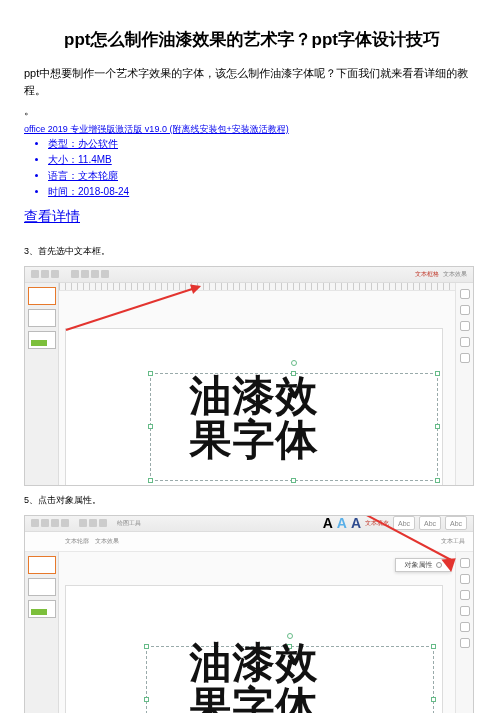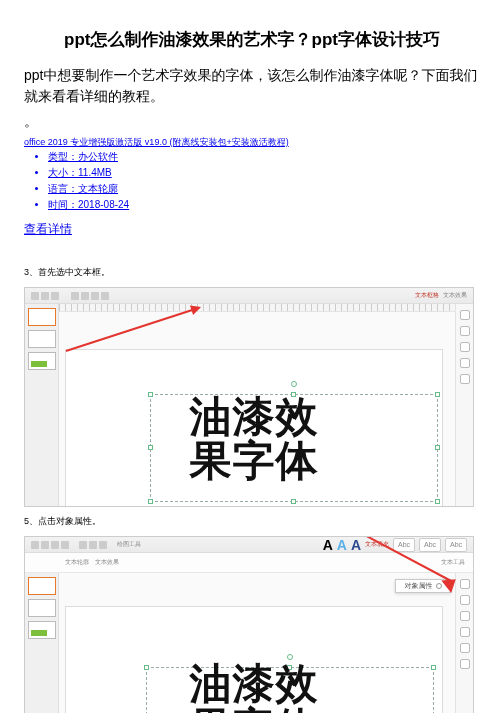--- a/index.html
+++ b/index.html
@@ -11,21 +11,21 @@
     padding: 20px 24px;
     width: 504px;
   }
   h1 {
     font-size: 17px;
     font-weight: bold;
     text-align: center;
     margin: 8px 0 14px 0;
   }
   .intro {
-    font-size: 14px;
+    font-size: 11px;
     margin-bottom: 4px;
     line-height: 1.5;
   }
   .dl-link {
     color: #0000ee;
     text-decoration: underline;
     font-size: 9px;
     display: inline-block;
   }
   ul.meta {
@@ -35,23 +35,23 @@
   }
   ul.meta li {
     color: #0000ee;
     text-decoration: underline;
     font-size: 10px;
     line-height: 1.6;
   }
   .detail-link {
     color: #0000ee;
     text-decoration: underline;
-    font-size: 12px;
+    font-size: 14px;
     display: inline-block;
-    margin-bottom: 20px;
+    margin-bottom: 11px;
   }
   .step {
     font-size: 9px;
     margin: 8px 0;
   }
   
   .shot {
     border: 1px solid #ccc;
     background: #fafafa;
     position: relative;

